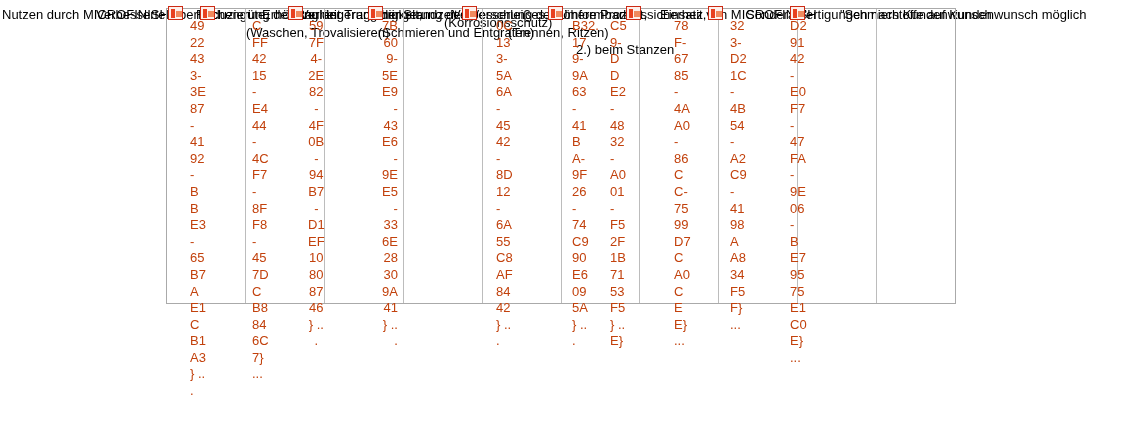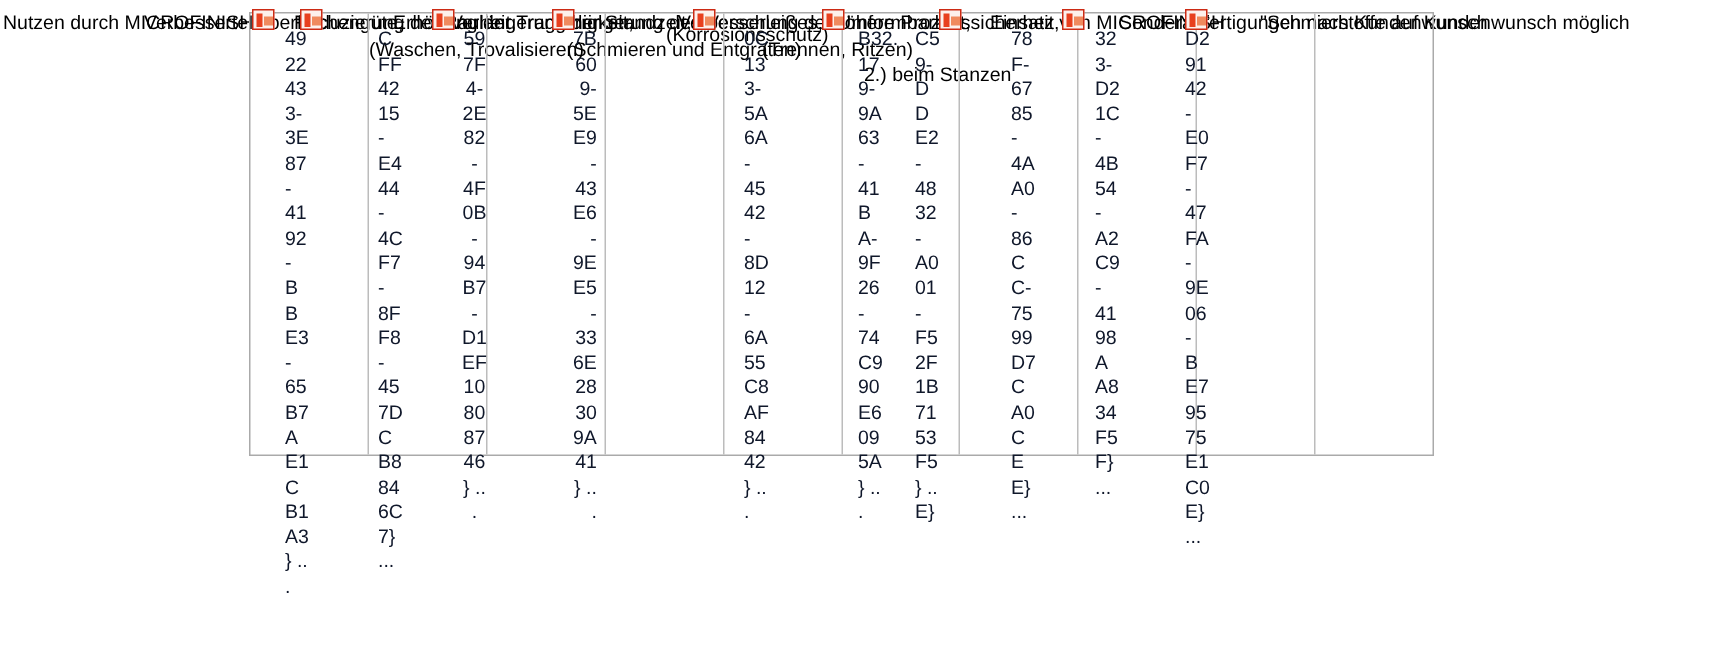--- a/index.html
+++ b/index.html
@@ -82,21 +82,21 @@
   }
   .col:last-child { border-right: none; }
 
   
   .hexcol {
     position: absolute;
     top: 18px;
     font-family: "Liberation Sans", sans-serif;
     font-size: 13px;
     line-height: 16.6px;
-    color: #0f172a;
+    color: #c2410c;
     white-space: pre-line;
     text-align: left;
   }
 
   
   .icons {
     position: absolute;
     left: 168px;
     top: 6px;
     width: 780px;

